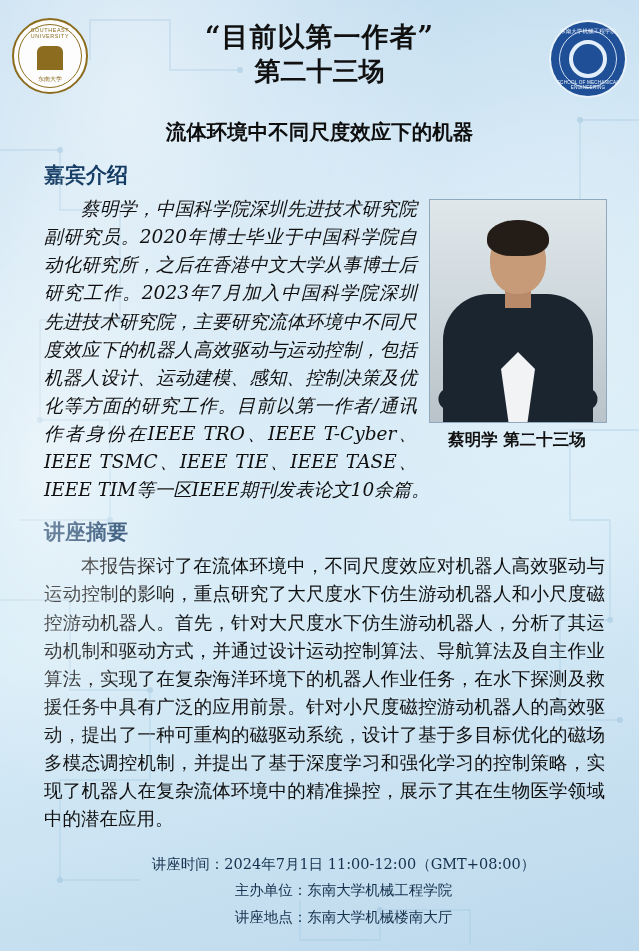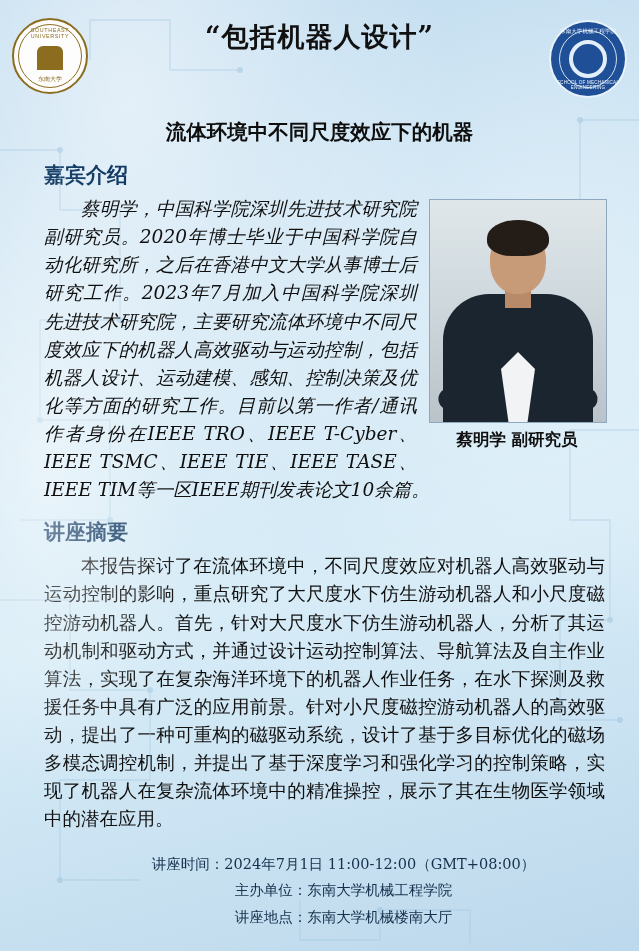--- a/index.html
+++ b/index.html
@@ -351,42 +351,43 @@
     <div class="logo-right">
       <div class="mech">
         <div class="inner"></div>
         <div class="t-top">东南大学机械工程学院</div>
         <div class="gear"></div>
         <div class="t-bot">SCHOOL OF MECHANICAL ENGINEERING</div>
       </div>
     </div>
 
     <div class="title-block">
-      <div class="title-main">“包括机器人设计”</div>
+      <div class="title-main">“目前以第一作者”</div>
+      <div class="title-sub">第二十三场</div>
     </div>
   </div>
 
   <div class="topic">
     <div>流体环境中不同尺度效应下的机器</div>
   </div>
 
   <div class="section-title">嘉宾介绍</div>
 
   <div class="guest-wrap">
     <div class="portrait-box">
       <div class="portrait">
         <div class="p-body"></div>
         <div class="p-arm l"></div>
         <div class="p-arm r"></div>
         <div class="p-shirt"></div>
         <div class="p-neck"></div>
         <div class="p-head"></div>
         <div class="p-hair"></div>
       </div>
-      <div class="portrait-caption">蔡明学  副研究员</div>
+      <div class="portrait-caption">蔡明学  第二十三场</div>
     </div>
     <div class="guest-text">蔡明学，中国科学院深圳先进技术研究院副研究员。2020年博士毕业于中国科学院自动化研究所，之后在香港中文大学从事博士后研究工作。2023年7月加入中国科学院深圳先进技术研究院，主要研究流体环境中不同尺度效应下的机器人高效驱动与运动控制，包括机器人设计、运动建模、感知、控制决策及优化等方面的研究工作。目前以第一作者/通讯作者身份在IEEE TRO、IEEE T-Cyber、IEEE TSMC、IEEE TIE、IEEE TASE、IEEE TIM等一区IEEE期刊发表论文10余篇。</div>
   </div>
 
   <div class="section-title">讲座摘要</div>
   <div class="abstract">本报告探讨了在流体环境中，不同尺度效应对机器人高效驱动与运动控制的影响，重点研究了大尺度水下仿生游动机器人和小尺度磁控游动机器人。首先，针对大尺度水下仿生游动机器人，分析了其运动机制和驱动方式，并通过设计运动控制算法、导航算法及自主作业算法，实现了在复杂海洋环境下的机器人作业任务，在水下探测及救援任务中具有广泛的应用前景。针对小尺度磁控游动机器人的高效驱动，提出了一种可重构的磁驱动系统，设计了基于多目标优化的磁场多模态调控机制，并提出了基于深度学习和强化学习的控制策略，实现了机器人在复杂流体环境中的精准操控，展示了其在生物医学领域中的潜在应用。</div>
 
   <div class="footer">
     <div>讲座时间：2024年7月1日 11:00-12:00（GMT+08:00）</div>
     <div>主办单位：东南大学机械工程学院</div>

